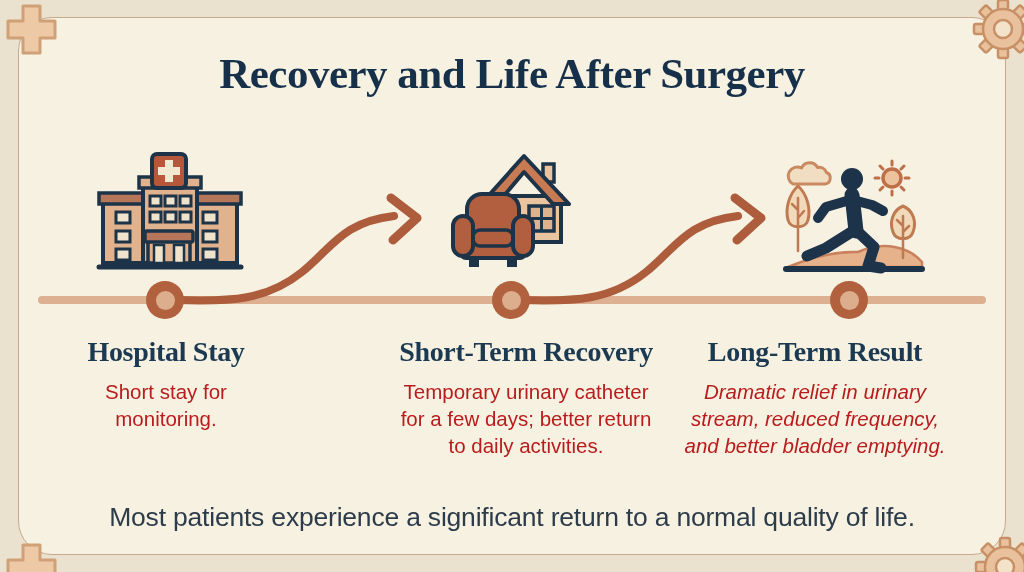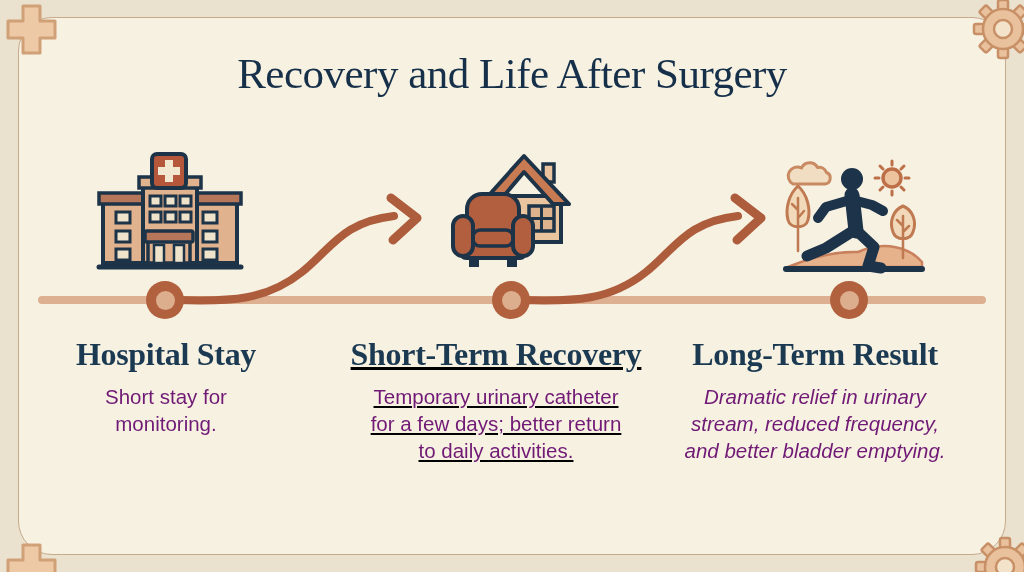--- a/index.html
+++ b/index.html
@@ -14,43 +14,43 @@
     position:absolute;left:18px;top:17px;right:18px;bottom:17px;
     background:#f7f1e2;
     border:1.5px solid #c5aa8b;
     border-radius:34px;
   }
   .corner{position:absolute;z-index:5;}
   .title{
     position:absolute;left:0;top:49px;width:1024px;
     text-align:center;
     font-family:"Liberation Serif", serif;
-    font-weight:400;font-size:43px;letter-spacing:-0.5px;
+    font-weight:700;font-size:43px;letter-spacing:-0.5px;
     color:#16304a;
   }
   .icon-slot{position:absolute;}
   .timeline-bar{
     position:absolute;left:38px;top:296px;width:948px;height:8px;
     background:#dcb091;border-radius:4px;
   }
   .node{
     position:absolute;width:38px;height:38px;border-radius:50%;
     background:#b2613f;top:281px;
     display:flex;align-items:center;justify-content:center;
   }
   .node-inner{width:19px;height:19px;border-radius:50%;background:#ddae8d;}
   .arrow-curve{position:absolute;}
   .stage{position:absolute;text-align:center;}
   .stage-heading{
     font-family:"Liberation Serif", serif;
-    font-weight:700;font-size:32px;color:#1b3a52;letter-spacing:-0.3px;
+    font-weight:700;font-size:28px;color:#1b3a52;letter-spacing:-0.3px;
     margin:0 0 10px 0;
   }
   .stage-desc{
-    font-size:20.5px;line-height:1.32;color:#701a75;margin:0 auto;
+    font-size:20.5px;line-height:1.32;color:#b91c1c;margin:0 auto;
   }
   .footer-text{
     position:absolute;left:0;top:502px;width:1024px;text-align:center;
     font-size:26.5px;color:#2d3c4a;letter-spacing:-0.2px;
   }
 </style>
 </head>
 <body>
 
 <div class="canvas">
@@ -210,24 +210,25 @@
   </div>
   <div class="node" style="left:830px;">
     <div class="node-inner"></div>
   </div>
 
   <div class="stage" style="left:26px;top:336px;width:280px;">
     <h2 class="stage-heading">Hospital Stay</h2>
     <p class="stage-desc" style="max-width:190px;">Short stay for monitoring.</p>
   </div>
 
-  <div class="stage" style="left:341px;top:336px;width:310px;text-decoration:underline;">
+  <div class="stage" style="left:371px;top:336px;width:310px;">
     <h2 class="stage-heading">Short-Term Recovery</h2>
     <p class="stage-desc" style="max-width:265px;">Temporary urinary catheter for a few days; better return to daily activities.</p>
   </div>
 
   <div class="stage" style="left:660px;top:336px;width:310px;">
     <h2 class="stage-heading">Long-Term Result</h2>
     <p class="stage-desc" style="max-width:270px;font-style:italic;">Dramatic relief in urinary stream, reduced frequency, and better bladder emptying.</p>
   </div>
 
+  <div class="footer-text">Most patients experience a significant return to a normal quality of life.</div>
 
 </div>
 
 </body></html>

